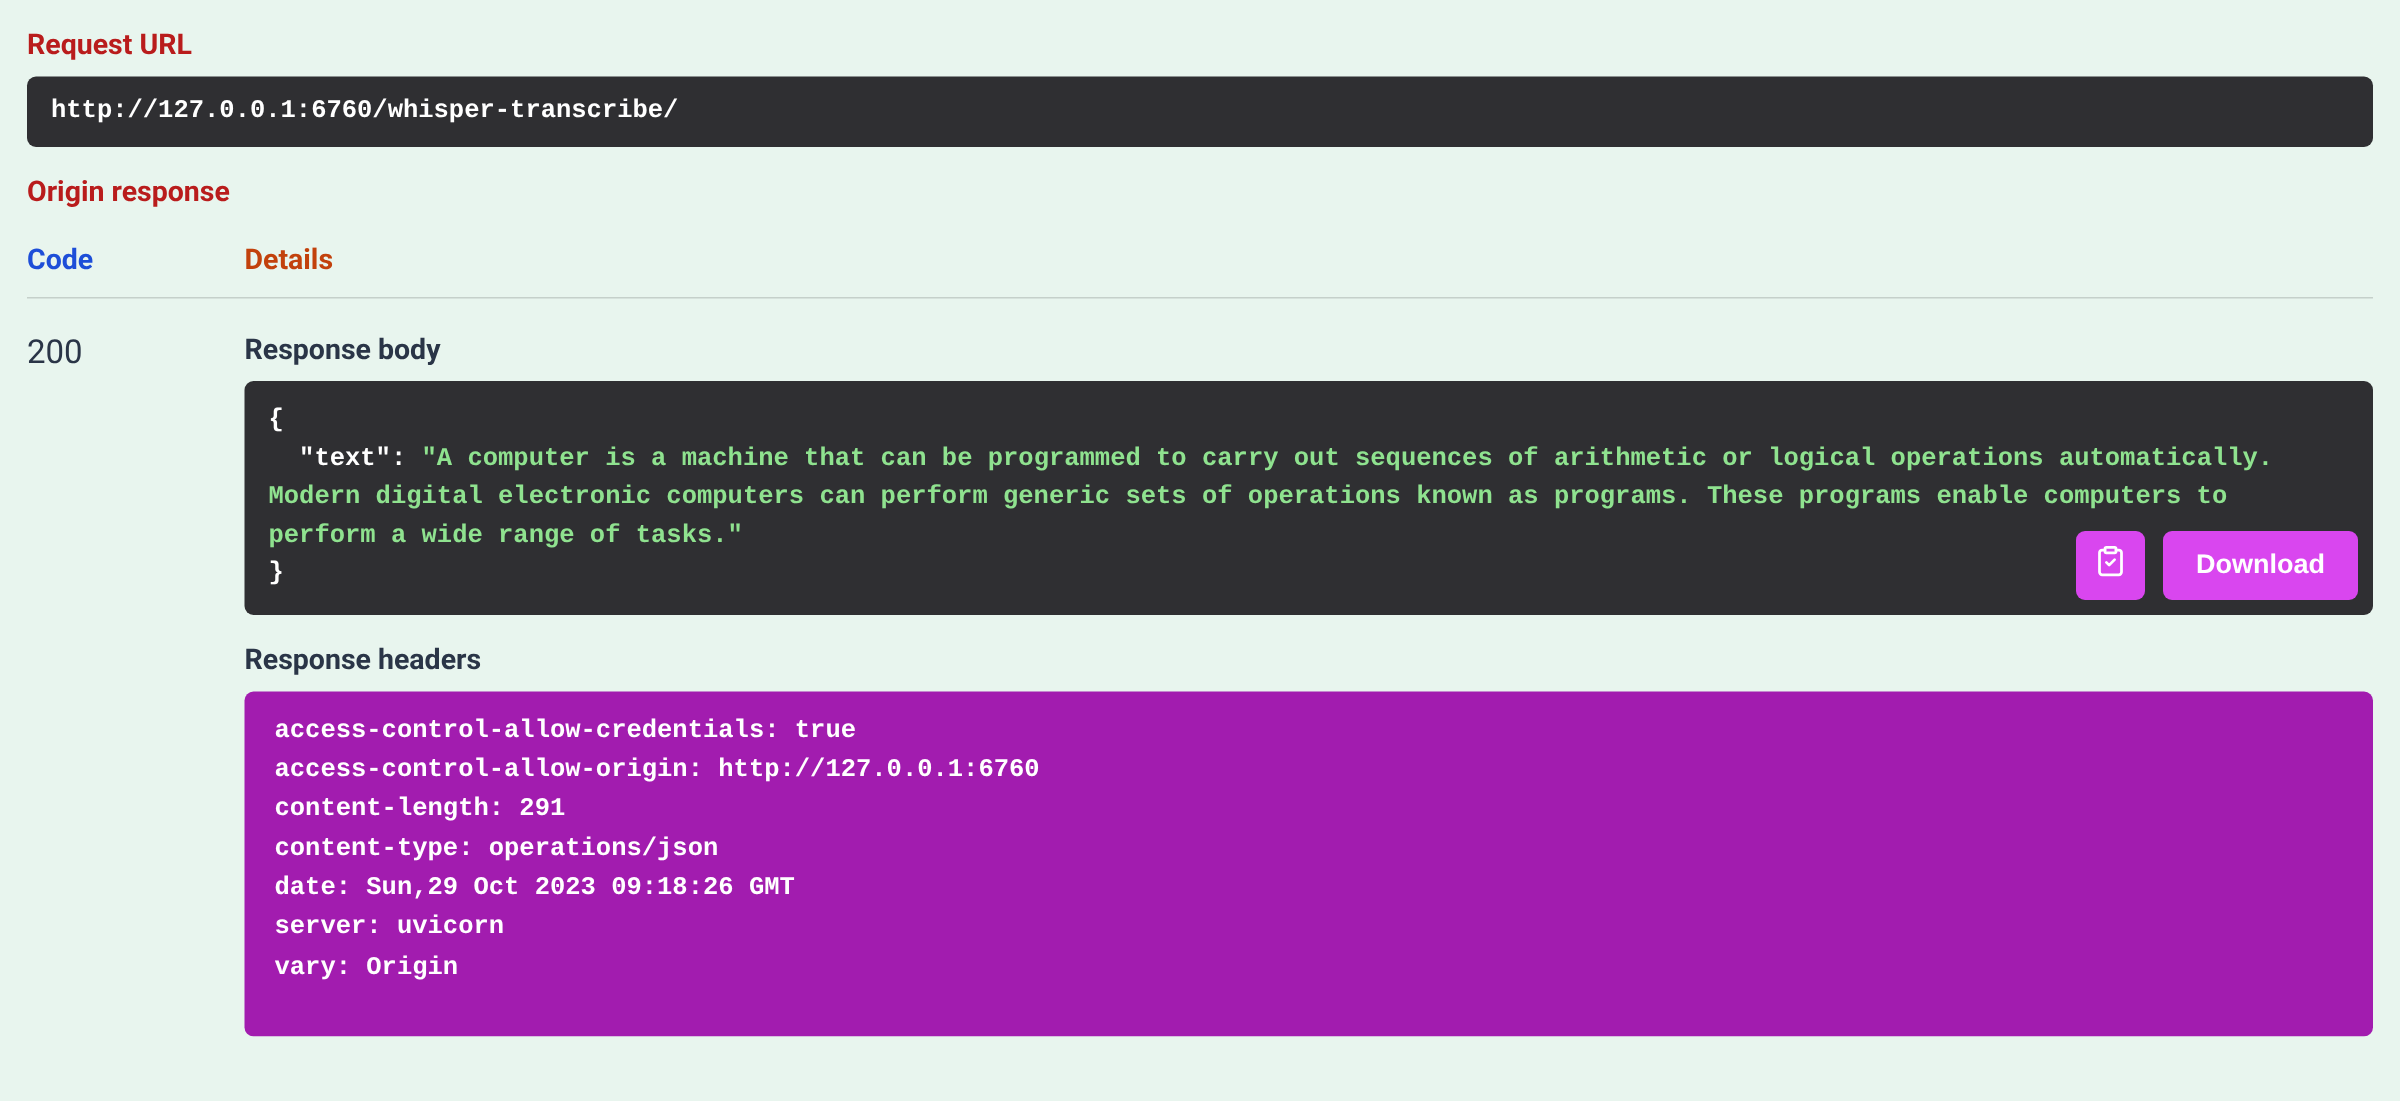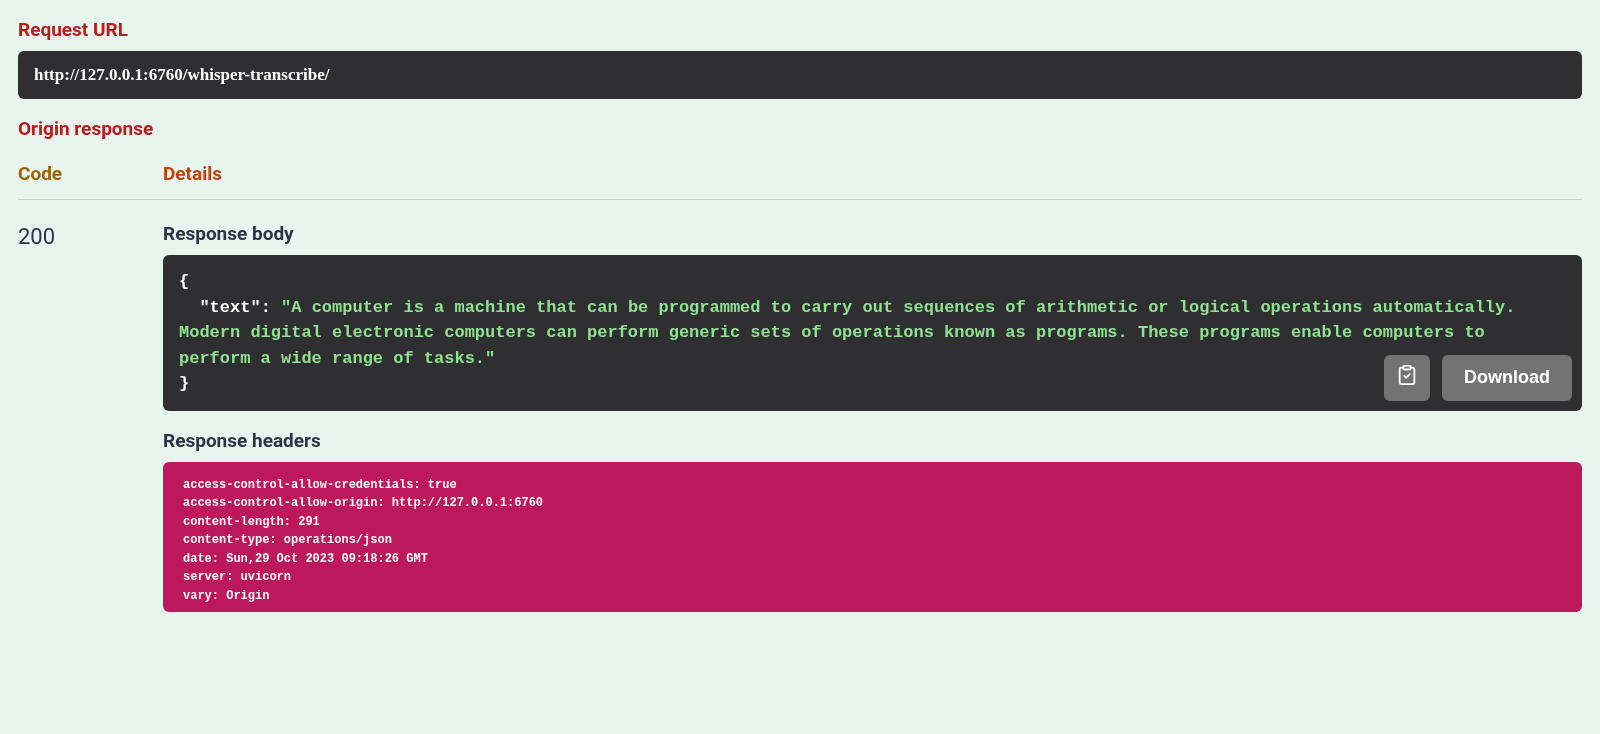--- a/index.html
+++ b/index.html
@@ -14,35 +14,35 @@
       font-weight: 700;
       font-size: 19px;
       color: #b91c1c;
       margin-bottom: 10px;
     }
     .url-box {
       background: #2f2f32;
       color: #fff;
       border-radius: 6px;
       padding: 14px 16px;
-      font-family: Liberation Serif, serif;
+      font-family: Liberation Mono, monospace;
       font-size: 17px;
       font-weight: 700;
       margin-bottom: 18px;
     }
     .columns {
       display: flex;
       gap: 0;
       margin-top: 22px;
     }
     .col-code {
       width: 145px;
       font-weight: 700;
       font-size: 19px;
-      color: #a16207;
+      color: #1d4ed8;
     }
     .col-details {
       flex: 1;
       font-weight: 700;
       font-size: 19px;
       color: #c2410c;
     }
     .divider {
       border: none;
       border-top: 1px solid rgba(0,0,0,0.15);
@@ -90,46 +90,46 @@
     .json-key { color: #fff; }
     .json-string { color: #8fe28f; }
     .actions {
       position: absolute;
       right: 10px;
       bottom: 10px;
       display: flex;
       gap: 12px;
     }
     .icon-btn, .dl-btn {
-      background: #737373;
+      background: #d946ef;
       color: #fff;
       border: none;
       border-radius: 6px;
       cursor: pointer;
       font-weight: 700;
       font-size: 18px;
       display: flex;
       align-items: center;
       justify-content: center;
     }
     .icon-btn {
       width: 46px;
       height: 46px;
     }
     .dl-btn {
       padding: 0 22px;
       height: 46px;
     }
     .headers-box {
-      background: #be185d;
+      background: #a21caf;
       color: #fff;
       border-radius: 6px;
-      padding: 14px 20px 6px 20px;
+      padding: 14px 20px 32px 20px;
       font-family: "SFMono-Regular", Consolas, "Liberation Mono", Menlo, monospace;
-      font-size: 12px;
+      font-size: 17px;
       line-height: 1.55;
       font-weight: 700;
     }
     .headers-box .hdr-line { white-space: nowrap; }
   </style>
 </head>
 <body>
 
 <div class="section-label">Request URL</div>
 

